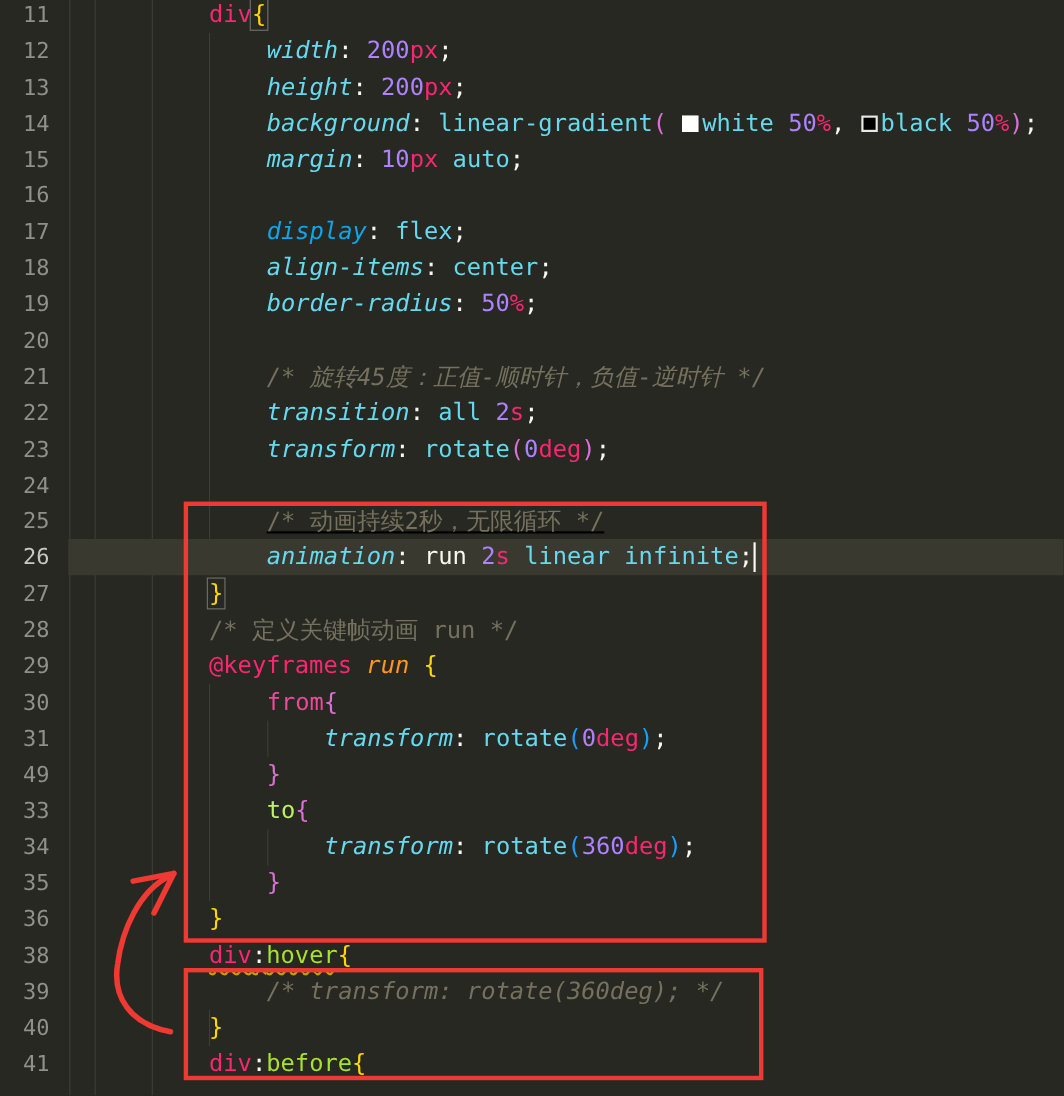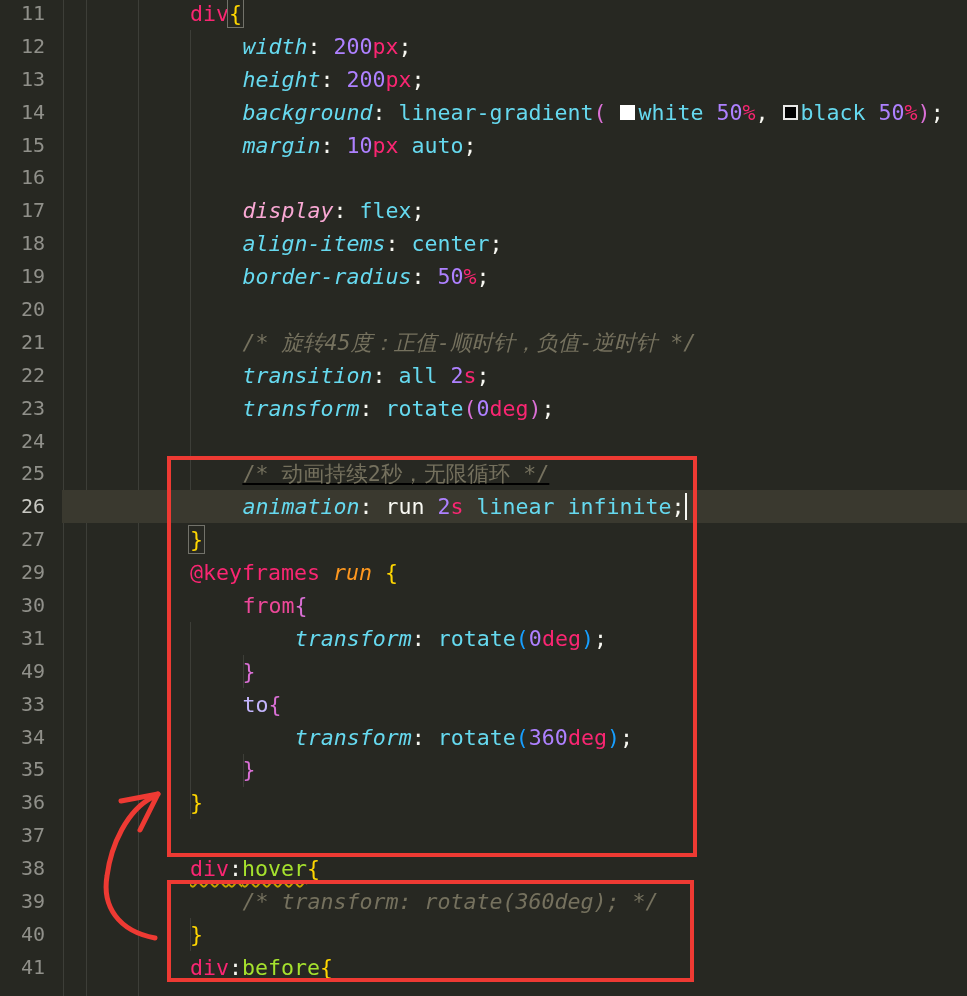--- a/index.html
+++ b/index.html
@@ -82,21 +82,21 @@
       <div class="line">
         <div class="gutter">15</div>
         <div class="code" style="padding-left: 180.4px;"><span class="tok it" style="color: rgb(102, 217, 239);">margin</span><span class="tok" style="color: rgb(248, 248, 242);">: </span><span class="tok" style="color: rgb(174, 129, 255);">10</span><span class="tok" style="color: rgb(249, 38, 114);">px</span><span class="tok" style="color: rgb(248, 248, 242);"> </span><span class="tok" style="color: rgb(102, 217, 239);">auto</span><span class="tok" style="color: rgb(248, 248, 242);">;</span></div>
       </div>
       <div class="line">
         <div class="gutter">16</div>
         <div class="code" style="padding-left: 180.4px;"></div>
       </div>
       <div class="line">
         <div class="gutter">17</div>
-        <div class="code" style="padding-left: 180.4px;"><span class="tok it" style="color: #f9a8d4;">display</span><span class="tok" style="color: rgb(248, 248, 242);">: </span><span class="tok" style="color: rgb(102, 217, 239);">flex</span><span class="tok" style="color: rgb(248, 248, 242);">;</span></div>
+        <div class="code" style="padding-left: 180.4px;"><span class="tok it" style="color: #0ea5e9;">display</span><span class="tok" style="color: rgb(248, 248, 242);">: </span><span class="tok" style="color: rgb(102, 217, 239);">flex</span><span class="tok" style="color: rgb(248, 248, 242);">;</span></div>
       </div>
       <div class="line">
         <div class="gutter">18</div>
         <div class="code" style="padding-left: 180.4px; align-items: center;"><span class="tok it" style="color: rgb(102, 217, 239);">align-items</span><span class="tok" style="color: rgb(248, 248, 242);">: </span><span class="tok" style="color: rgb(102, 217, 239);">center</span><span class="tok" style="color: rgb(248, 248, 242);">;</span></div>
       </div>
       <div class="line">
         <div class="gutter">19</div>
         <div class="code" style="padding-left: 180.4px;"><span class="tok it" style="color: rgb(102, 217, 239);">border-radius</span><span class="tok" style="color: rgb(248, 248, 242);">: </span><span class="tok" style="color: rgb(174, 129, 255);">50</span><span class="tok" style="color: rgb(249, 38, 114);">%</span><span class="tok" style="color: rgb(248, 248, 242);">;</span></div>
       </div>
       <div class="line">
@@ -125,54 +125,54 @@
       </div>
       <div class="line">
         <div class="gutter cur">26</div>
         <div class="code cur" style="padding-left: 180.4px;"><span class="tok it" style="color: rgb(102, 217, 239);">animation</span><span class="tok" style="color: rgb(248, 248, 242);">: </span><span class="tok" style="color: rgb(248, 248, 242);">run</span><span class="tok" style="color: rgb(248, 248, 242);"> </span><span class="tok" style="color: rgb(174, 129, 255);">2</span><span class="tok" style="color: rgb(249, 38, 114);">s</span><span class="tok" style="color: rgb(248, 248, 242);"> </span><span class="tok" style="color: rgb(102, 217, 239);">linear</span><span class="tok" style="color: rgb(248, 248, 242);"> </span><span class="tok" style="color: rgb(102, 217, 239);">infinite</span><span class="tok" style="color: rgb(248, 248, 242);">;</span><span class="cursor"></span></div>
       </div>
       <div class="line">
         <div class="gutter">27</div>
         <div class="code" style="padding-left: 128px;"><span class="tok match" style="color: rgb(255, 215, 0);">}</span></div>
       </div>
       <div class="line">
+        <div class="gutter">28</div>
+        <div class="code" style="padding-left: 128px;"><span class="tok" style="color: rgb(117, 113, 94);">/* 定义关键帧动画 run */</span></div>
+      </div>
+      <div class="line">
         <div class="gutter">29</div>
         <div class="code" style="padding-left: 128px;"><span class="tok" style="color: rgb(249, 38, 114);">@keyframes</span><span class="tok" style="color: rgb(248, 248, 242);"> </span><span class="tok it" style="color: rgb(253, 151, 31);">run</span><span class="tok" style="color: rgb(248, 248, 242);"> </span><span class="tok" style="color: rgb(255, 215, 0);">{</span></div>
       </div>
       <div class="line">
         <div class="gutter">30</div>
         <div class="code" style="padding-left: 180.4px;"><span class="tok" style="color: #ec4899;">from</span><span class="tok" style="color: rgb(218, 112, 214);">{</span></div>
       </div>
       <div class="line">
         <div class="gutter">31</div>
         <div class="code" style="padding-left: 232.8px;"><span class="tok it" style="color: rgb(102, 217, 239);">transform</span><span class="tok" style="color: rgb(248, 248, 242);">: </span><span class="tok" style="color: rgb(102, 217, 239);">rotate</span><span class="tok" style="color: rgb(23, 159, 255);">(</span><span class="tok" style="color: rgb(174, 129, 255);">0</span><span class="tok" style="color: rgb(249, 38, 114);">deg</span><span class="tok" style="color: rgb(23, 159, 255);">)</span><span class="tok" style="color: rgb(248, 248, 242);">;</span></div>
       </div>
       <div class="line">
         <div class="gutter">49</div>
         <div class="code" style="padding-left: 180.4px;"><span class="tok" style="color: rgb(218, 112, 214);">}</span></div>
       </div>
       <div class="line">
         <div class="gutter">33</div>
-        <div class="code" style="padding-left: 180.4px;"><span class="tok" style="color: #c4b5fd;">to</span><span class="tok" style="color: rgb(218, 112, 214);">{</span></div>
+        <div class="code" style="padding-left: 180.4px;"><span class="tok" style="color: #bef264;">to</span><span class="tok" style="color: rgb(218, 112, 214);">{</span></div>
       </div>
       <div class="line">
         <div class="gutter">34</div>
         <div class="code" style="padding-left: 232.8px;"><span class="tok it" style="color: rgb(102, 217, 239);">transform</span><span class="tok" style="color: rgb(248, 248, 242);">: </span><span class="tok" style="color: rgb(102, 217, 239);">rotate</span><span class="tok" style="color: rgb(23, 159, 255);">(</span><span class="tok" style="color: rgb(174, 129, 255);">360</span><span class="tok" style="color: rgb(249, 38, 114);">deg</span><span class="tok" style="color: rgb(23, 159, 255);">)</span><span class="tok" style="color: rgb(248, 248, 242);">;</span></div>
       </div>
       <div class="line">
         <div class="gutter">35</div>
         <div class="code" style="padding-left: 180.4px;"><span class="tok" style="color: rgb(218, 112, 214);">}</span></div>
       </div>
       <div class="line">
         <div class="gutter">36</div>
         <div class="code" style="padding-left: 128px;"><span class="tok" style="color: rgb(255, 215, 0);">}</span></div>
-      </div>
-      <div class="line">
-        <div class="gutter">37</div>
-        <div class="code" style="padding-left: 128px;"></div>
       </div>
       <div class="line">
         <div class="gutter">38</div>
         <div class="code" style="padding-left: 128px;"><span class="tok squig" style="color: rgb(249, 38, 114);">div</span><span class="tok squig" style="color: rgb(248, 248, 242);">:</span><span class="tok squig" style="color: rgb(166, 226, 46);">hover</span><span class="tok" style="color: rgb(255, 215, 0);">{</span></div>
       </div>
       <div class="line">
         <div class="gutter">39</div>
         <div class="code" style="padding-left: 180.4px;"><span class="tok" style="color: rgb(117, 113, 94); font-style: italic;">/* transform: rotate(360deg); */</span></div>
       </div>
       <div class="line">

